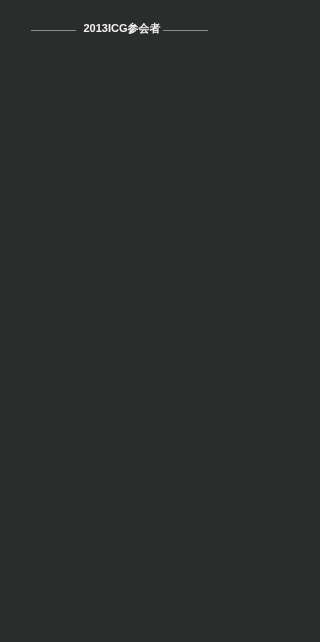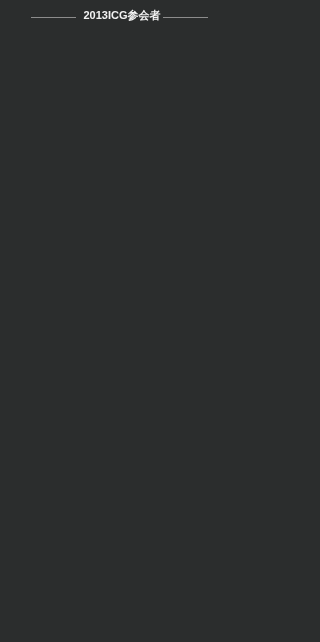--- a/index.html
+++ b/index.html
@@ -1,20 +1,20 @@
 <!DOCTYPE html>
 <html><head>
 <meta charset="utf-8">
 <style>
 html,body{margin:0;padding:0;}
 body{width:240px;height:642px;background:#2b2d2d;overflow:hidden;position:relative;
  font-family:"Liberation Sans",sans-serif;}
 
 
-#header{position:absolute;left:0;top:0;width:240px;height:30px;}
+#header{position:absolute;left:0;top:13px;width:240px;height:30px;}
 .hrule{position:absolute;top:17px;height:1px;background:#8c8c8c;}
 .hrule.l{left:31px;width:45px;}
 .hrule.r{left:163px;width:45px;}
 #title{position:absolute;left:2px;top:9px;width:240px;text-align:center;
  font-size:11px;font-weight:bold;color:#f2f2f2;line-height:12px;}
 </style>
 </head>
 <body>
 
 <div id="header">

